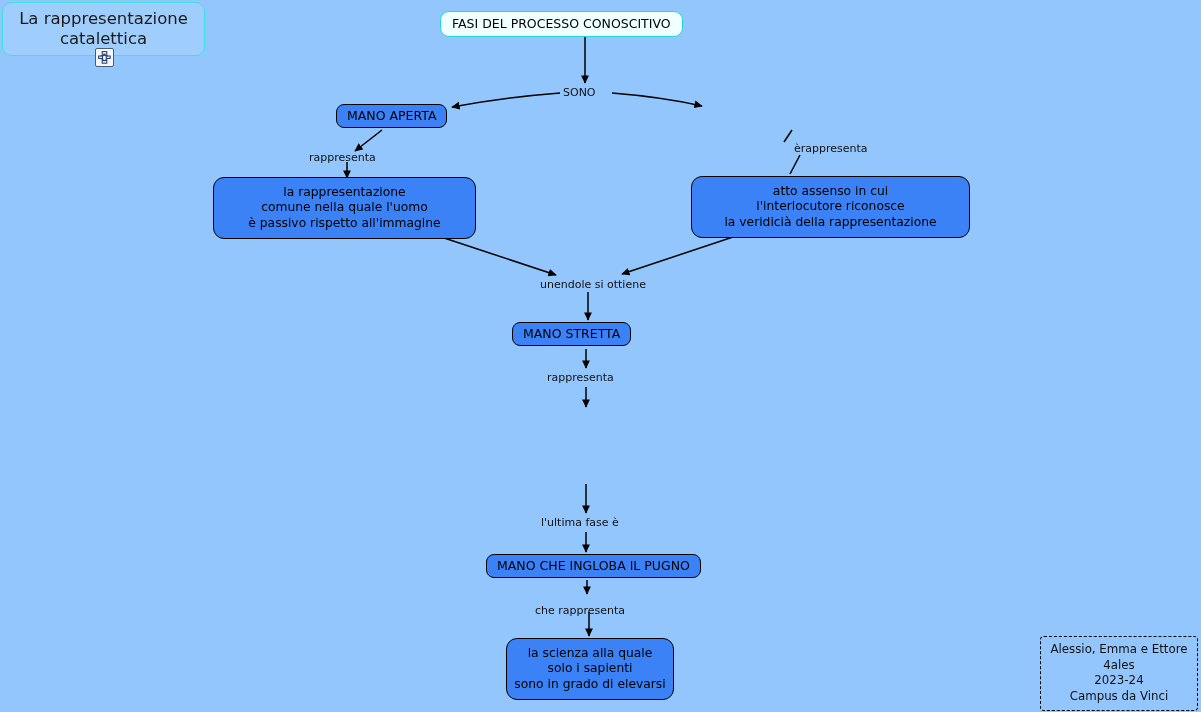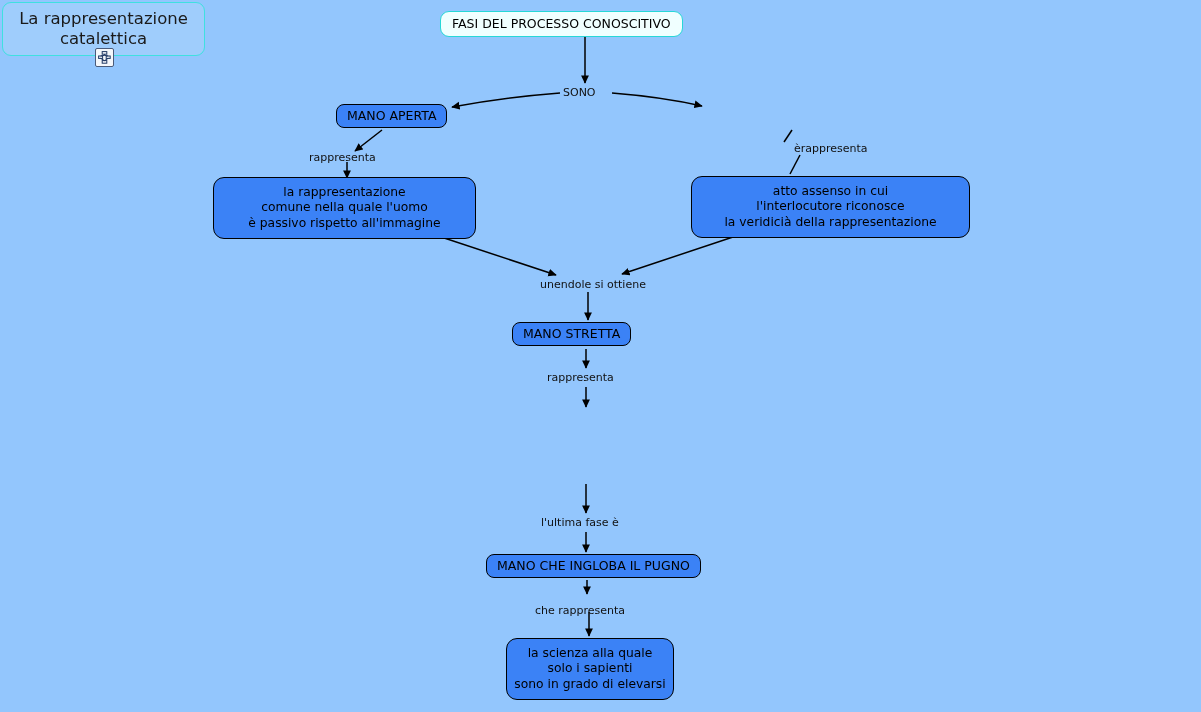--- a/index.html
+++ b/index.html
@@ -216,14 +216,18 @@
   <div class="link-label" style="left:750px; top:142px;margin-left:44px;">èrappresenta</div>
 
   <div class="link-label" style="left:528px; top:278px;margin-left:12px;">unendole si ottiene</div>
 
   <div class="link-label" style="left:547px; top:371px;">rappresenta</div>
 
   <div class="link-label" style="left:541px; top:516px;">l'ultima fase è</div>
 
   <div class="link-label" style="left:535px; top:604px;">che rappresenta</div>
 
+  <div class="credits">Alessio, Emma e Ettore
+4ales
+2023-24
+Campus da Vinci</div>
 
 </div>
 
 </body></html>

